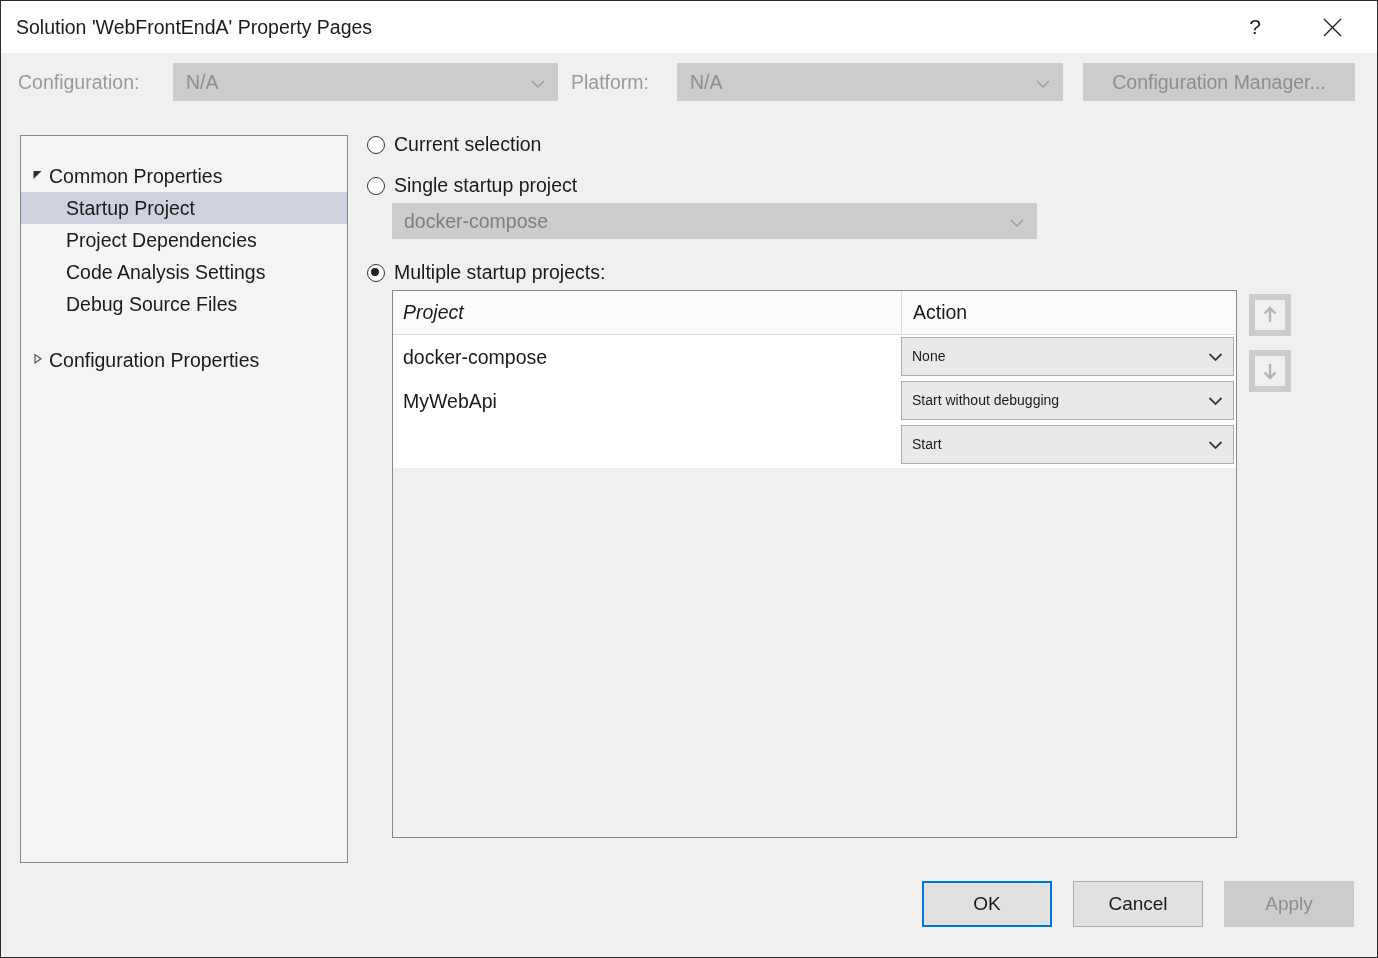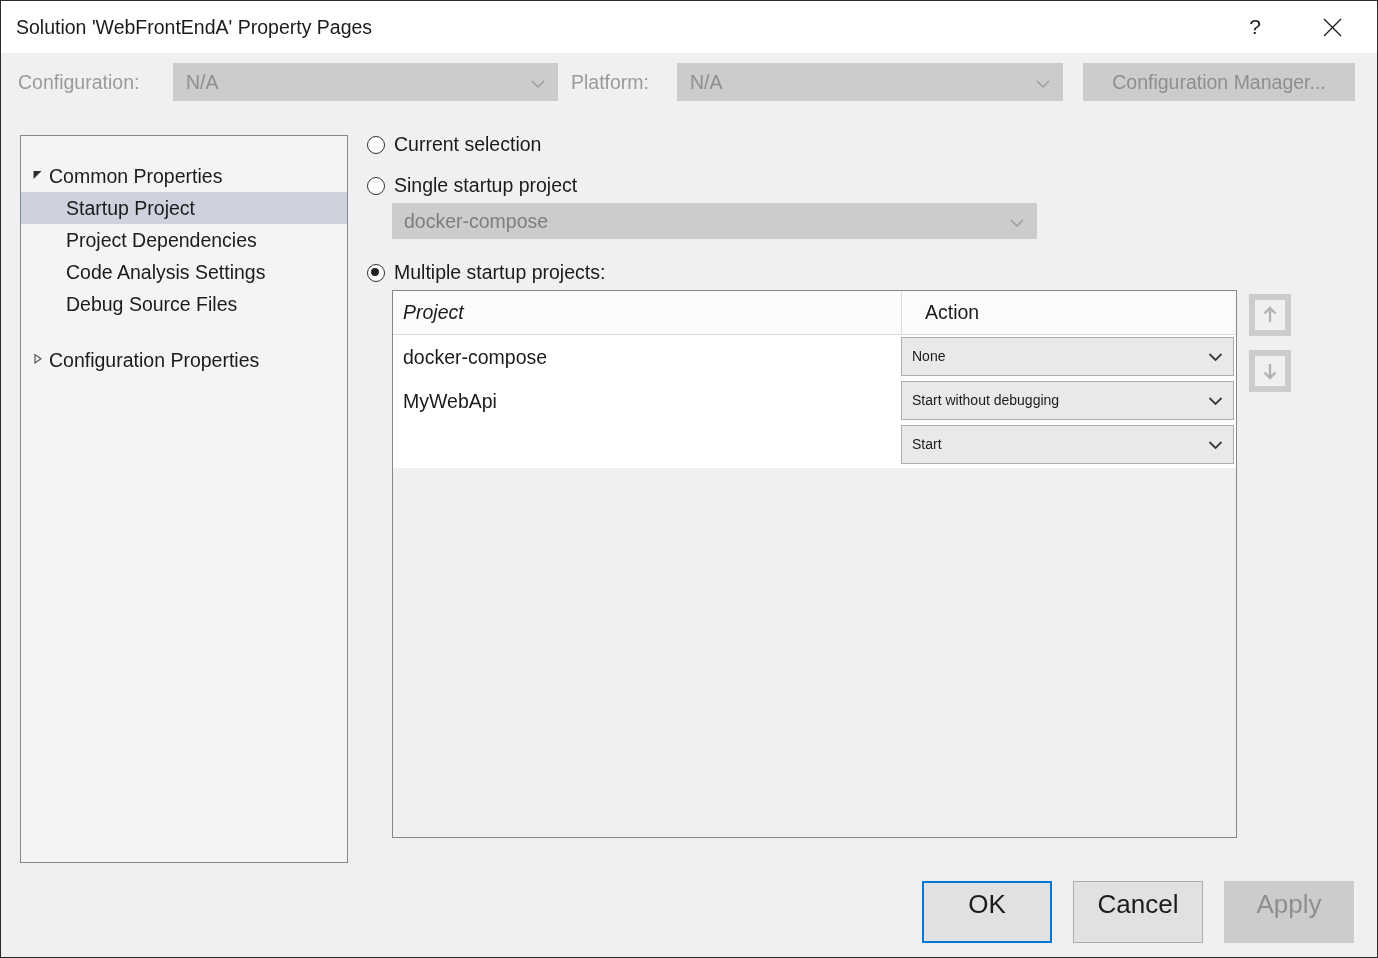--- a/index.html
+++ b/index.html
@@ -241,21 +241,21 @@
     position: absolute;
     top: 0;
     height: 43px;
     line-height: 43px;
     font-size: 19.5px;
     color: #1b1b1b;
     white-space: nowrap;
     cursor: default;
   }
   #gh-project { left: 0; width: 507px; padding-left: 10px; box-sizing: border-box; font-style: italic; }
-  #gh-action  { left: 508px; right: 0; padding-left: 23px; box-sizing: border-box;
+  #gh-action  { left: 508px; right: 0; padding-left: 11px; box-sizing: border-box;
                 border-left: 1px solid #dcdcdc; }
 
   #grid-rows {
     position: relative;
     height: 133px;
     background: #ffffff;
   }
   .grid-row {
     position: relative;
     height: 44px;
@@ -331,23 +331,23 @@
   
   #footer {
     position: relative;
     height: 84px;
     flex: 0 0 auto;
   }
   .footer-btn {
     position: absolute;
     top: 8px;
     width: 130px;
-    height: 62px;
-    box-sizing: border-box;
-    font-size: 26px;
+    height: 46px;
+    box-sizing: border-box;
+    font-size: 19px;
     line-height: 42px;
     text-align: center;
     cursor: default;
     white-space: nowrap;
   }
   #ok-button {
     left: 921px;
     background: #e1e1e1;
     border: 2px solid #0078d7;
     color: #1b1b1b;

